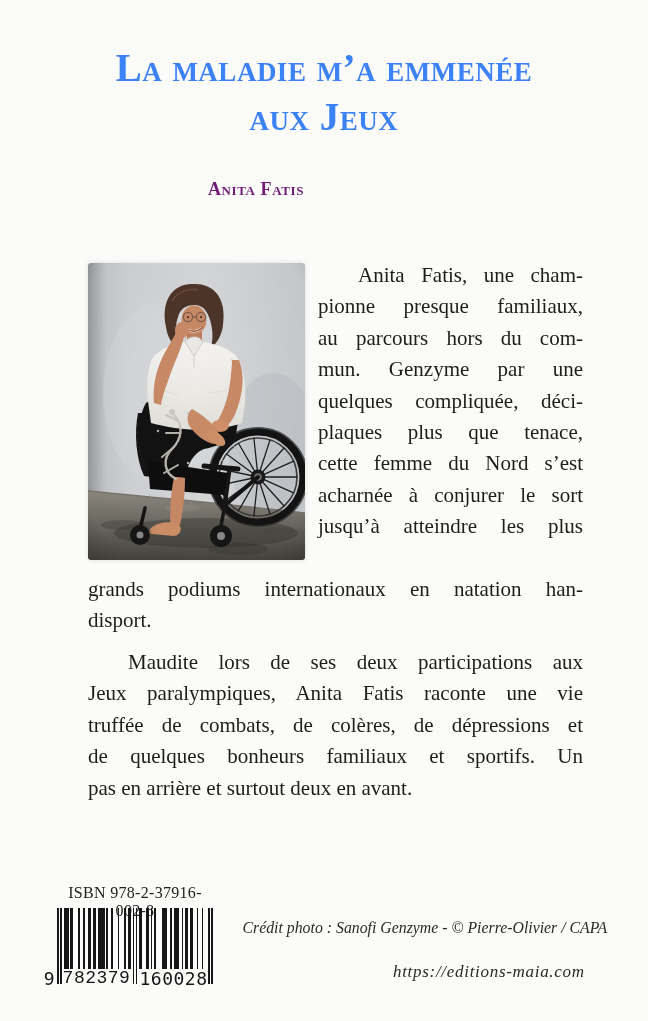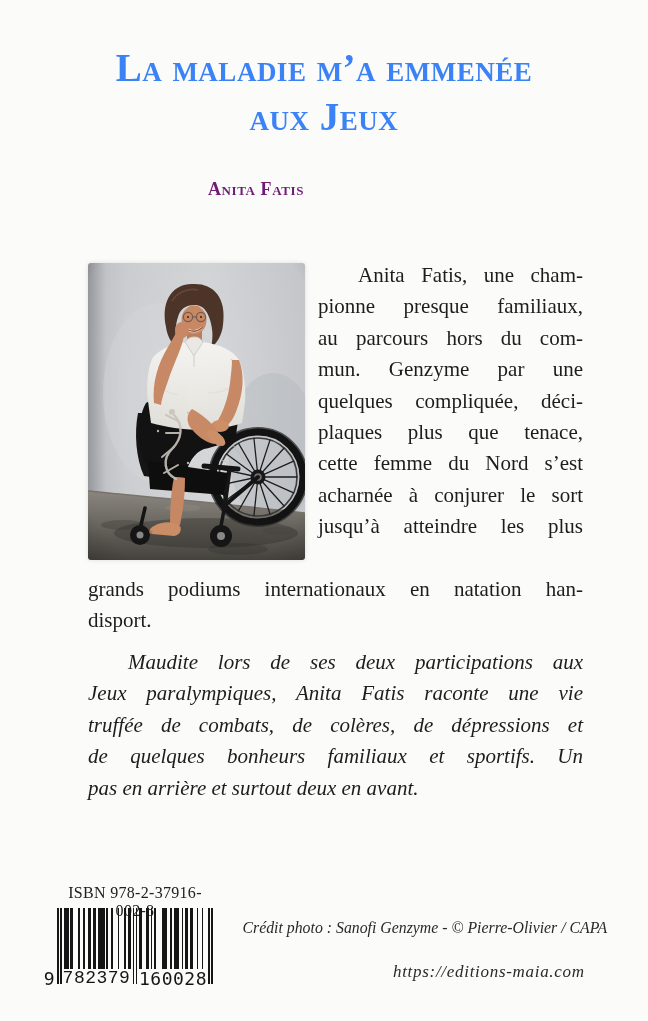--- a/index.html
+++ b/index.html
@@ -25,21 +25,21 @@
   
   #photo-frame {
     position:absolute; left:88px; top:263px; width:217px; height:297px;
     border-radius:3px; overflow:hidden; box-shadow:0 0 5px rgba(0,0,0,0.12);
   }
   #photo-frame svg { display:block; }
   
   .textblock { position:absolute; font-size:21px; }
   #narrow-col { left:318px; top:260px; width:265px; }
   #wide-tail  { left:88px;  top:574px; width:495px; }
-  #para2      { left:88px;  top:647px; width:495px;font-style:italic; }
+  #para2      { left:88px;  top:647px; width:495px; }
   .tline {
     height:31.4px; line-height:31.4px;
     text-align:justify; text-align-last:justify;
     overflow:visible; white-space:normal;
   }
   .tline-left {
     height:31.4px; line-height:31.4px;
     text-align:right; text-align-last:left;
   }
   .indent { text-indent:40px; }
@@ -50,21 +50,21 @@
   }
   #barcode-box { position:absolute; left:57px; top:908px; width:156px; height:80px; }
   #barcode-box svg { position:absolute; left:0; top:0; }
   .bc-digits {
     position:absolute; top:61px; height:19px;
     font-family:"DejaVu Sans Mono","Liberation Mono",monospace;
     font-size:18px; line-height:19px; letter-spacing:0.5px; color:#151515;
   }
   #bc-d0 { left:-19px; width:17px; text-align:right; }
   #bc-d1 { left:5px;  width:69px; text-align:center;font-family:Liberation Mono, monospace; }
-  #bc-d2 { left:82px; width:69px; text-align:left; }
+  #bc-d2 { left:82px; width:69px; text-align:center; }
   .footnote {
     position:absolute; font-style:italic; font-size:17px; color:#2a2927;
     white-space:nowrap;
   }
   #credit { top:918px; right:41px; transform:scaleX(0.93); transform-origin:100% 50%; }
   #price  { left:299px; top:1019px; }
   #website{ left:393px; top:962px; letter-spacing:0.7px; }
 </style>
 </head>
 <body>

